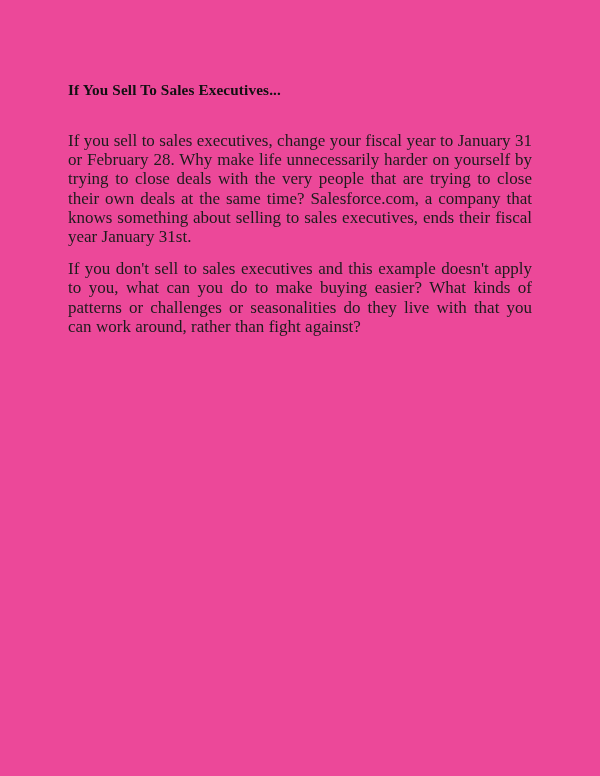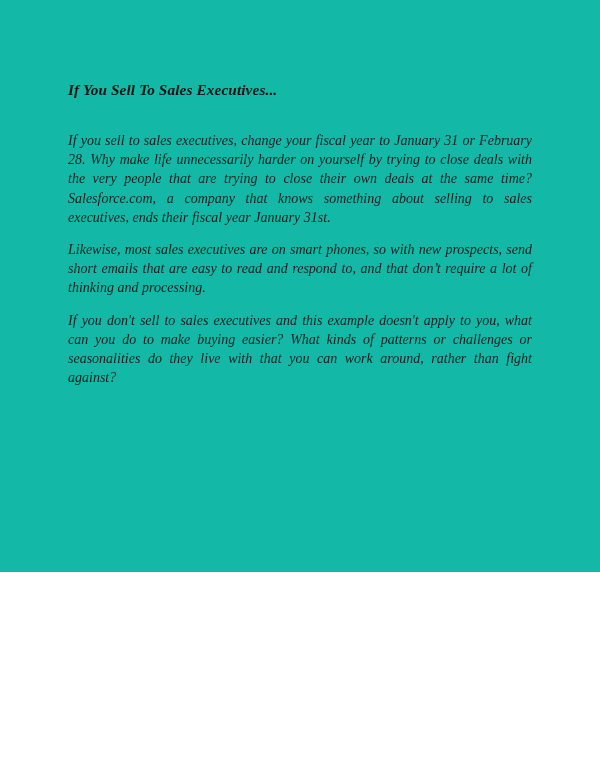--- a/index.html
+++ b/index.html
@@ -12,24 +12,23 @@
     height: 776px;
     background: #ffffff;
     font-family: "Liberation Serif", "DejaVu Serif", serif;
     color: #1a1a1a;
     -webkit-font-smoothing: antialiased;
     overflow: hidden;
   }
   .page {
     position: relative;
     width: 600px;
-    height: 572px;
-    background: #14b8a6;
+    height: 776px;
+    background: #ec4899;
     box-sizing: border-box;
-    font-style: italic;
   }
   .content {
     position: absolute;
     left: 68px;
     top: 80px;
     width: 464px;
   }
   .doc-title {
     font-family: "Liberation Serif", "DejaVu Serif", serif;
     font-size: 15.2px;
@@ -39,21 +38,21 @@
     color: #111111;
     margin: 0 0 0 0;
     text-align: left;
     white-space: nowrap;
   }
   .body-block {
     margin-top: 32px;
   }
   .para {
     font-family: "Liberation Serif", "DejaVu Serif", serif;
-    font-size: 14px;
+    font-size: 17px;
     line-height: 19.2px;
     color: #1c1c1c;
     text-align: justify;
     text-justify: inter-word;
     margin: 0 0 13px 0;
     hyphens: none;
     word-spacing: 0.1px;
   }
   .para:last-child {
     margin-bottom: 0;
@@ -64,19 +63,18 @@
 
 <div class="page">
   <div class="content">
 
     <h1 class="doc-title">If You Sell To Sales Executives...</h1>
 
     <div class="body-block">
       <p class="para">If you sell to sales executives, change your fiscal year to January 31 or February 28. Why make life unnecessarily harder on yourself by trying to close deals with the very people that are trying to close their own deals at the same time? Salesforce.com, a company that knows something about selling to sales executives, ends their fiscal year January 31st.</p>
 
 
-      <p class="para">Likewise, most sales executives are on smart phones, so with new prospects, send short emails that are easy to read and respond to, and that don’t require a lot of thinking and processing.</p>
 
       <p class="para">If you don't sell to sales executives and this example doesn't apply to you, what can you do to make buying easier? What kinds of patterns or challenges or seasonalities do they live with that you can work around, rather than fight against?</p>
     </div>
 
   </div>
 </div>
 
 </body></html>

